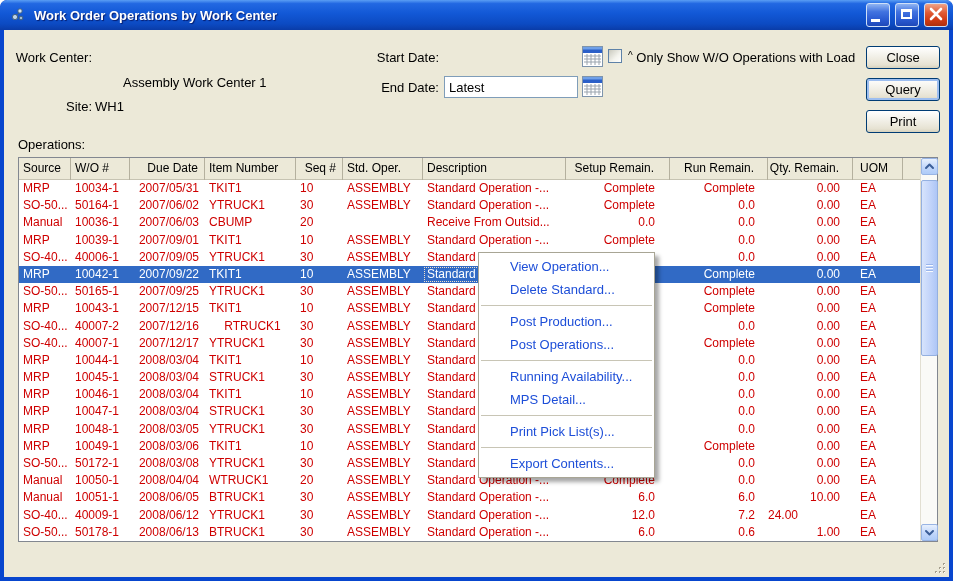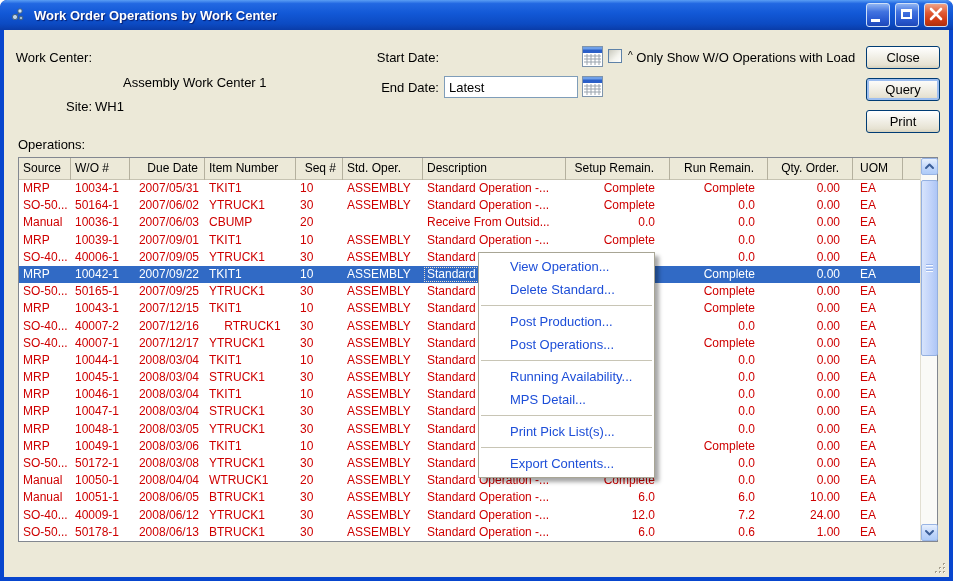--- a/index.html
+++ b/index.html
@@ -200,21 +200,21 @@
       <div class="ops-header">
           <div class="hcell" style="width: 52px; text-align: left; padding-left: 4px; padding-right: 0px;">Source</div>
           <div class="hcell" style="width: 59px; text-align: left; padding-left: 4px; padding-right: 0px;">W/O #</div>
           <div class="hcell" style="width: 75px; text-align: right; padding-left: 0px; padding-right: 6px;">Due Date</div>
           <div class="hcell" style="width: 91px; text-align: left; padding-left: 4px; padding-right: 0px;">Item Number</div>
           <div class="hcell" style="width: 47px; text-align: right; padding-left: 4px; padding-right: 6px;">Seq #</div>
           <div class="hcell" style="width: 80px; text-align: left; padding-left: 4px; padding-right: 0px;">Std. Oper.</div>
           <div class="hcell" style="width: 143px; text-align: left; padding-left: 4px; padding-right: 0px;">Description</div>
           <div class="hcell" style="width: 104px; text-align: right; padding-left: 0px; padding-right: 15px;">Setup Remain.</div>
           <div class="hcell" style="width: 98px; text-align: right; padding-left: 0px; padding-right: 13px;">Run Remain.</div>
-          <div class="hcell" style="width: 85px; text-align: right; padding-left: 0px; padding-right: 13px;">Qty. Order.</div>
+          <div class="hcell" style="width: 85px; text-align: right; padding-left: 0px; padding-right: 13px;">Qty. Remain.</div>
           <div class="hcell" style="width: 50px; text-align: left; padding-left: 7px; padding-right: 0px;">UOM</div>
           <div class="hcell hfill"></div>
         </div>
       <div class="ops-rows">
           <div class="trow">
             <div class="cell" style="width: 52px; text-align: left; padding-left: 4px; padding-right: 0px;">MRP</div>
             <div class="cell" style="width: 59px; text-align: left; padding-left: 4px; padding-right: 0px;">10034-1</div>
             <div class="cell" style="width: 75px; text-align: right; padding-left: 0px; padding-right: 6px;">2007/05/31</div>
             <div class="cell" style="width: 91px; text-align: left; padding-left: 4px; padding-right: 0px;">TKIT1</div>
             <div class="cell" style="width: 47px; text-align: left; padding-left: 4px; padding-right: 0px;">10</div>
@@ -462,21 +462,21 @@
           <div class="trow">
             <div class="cell" style="width: 52px; text-align: left; padding-left: 4px; padding-right: 0px;">SO-40...</div>
             <div class="cell" style="width: 59px; text-align: left; padding-left: 4px; padding-right: 0px;">40009-1</div>
             <div class="cell" style="width: 75px; text-align: right; padding-left: 0px; padding-right: 6px;">2008/06/12</div>
             <div class="cell" style="width: 91px; text-align: left; padding-left: 4px; padding-right: 0px;">YTRUCK1</div>
             <div class="cell" style="width: 47px; text-align: left; padding-left: 4px; padding-right: 0px;">30</div>
             <div class="cell" style="width: 80px; text-align: left; padding-left: 4px; padding-right: 0px;">ASSEMBLY</div>
             <div class="cell" style="width: 143px; text-align: left; padding-left: 4px; padding-right: 0px;">Standard Operation -...</div>
             <div class="cell" style="width: 104px; text-align: right; padding-left: 0px; padding-right: 15px;">12.0</div>
             <div class="cell" style="width: 98px; text-align: right; padding-left: 0px; padding-right: 13px;">7.2</div>
-            <div class="cell" style="width: 85px; text-align: right; padding-left: 0px; padding-right: 13px;">24.00</div>
+            <div class="cell" style="width: 85px; text-align: left; padding-left: 0px; padding-right: 13px;">24.00</div>
             <div class="cell" style="width: 50px; text-align: left; padding-left: 7px; padding-right: 0px;">EA</div>
           </div>
           <div class="trow">
             <div class="cell" style="width: 52px; text-align: left; padding-left: 4px; padding-right: 0px;">SO-50...</div>
             <div class="cell" style="width: 59px; text-align: left; padding-left: 4px; padding-right: 0px;">50178-1</div>
             <div class="cell" style="width: 75px; text-align: right; padding-left: 0px; padding-right: 6px;">2008/06/13</div>
             <div class="cell" style="width: 91px; text-align: left; padding-left: 4px; padding-right: 0px;">BTRUCK1</div>
             <div class="cell" style="width: 47px; text-align: left; padding-left: 4px; padding-right: 0px;">30</div>
             <div class="cell" style="width: 80px; text-align: left; padding-left: 4px; padding-right: 0px;">ASSEMBLY</div>
             <div class="cell" style="width: 143px; text-align: left; padding-left: 4px; padding-right: 0px;">Standard Operation -...</div>

